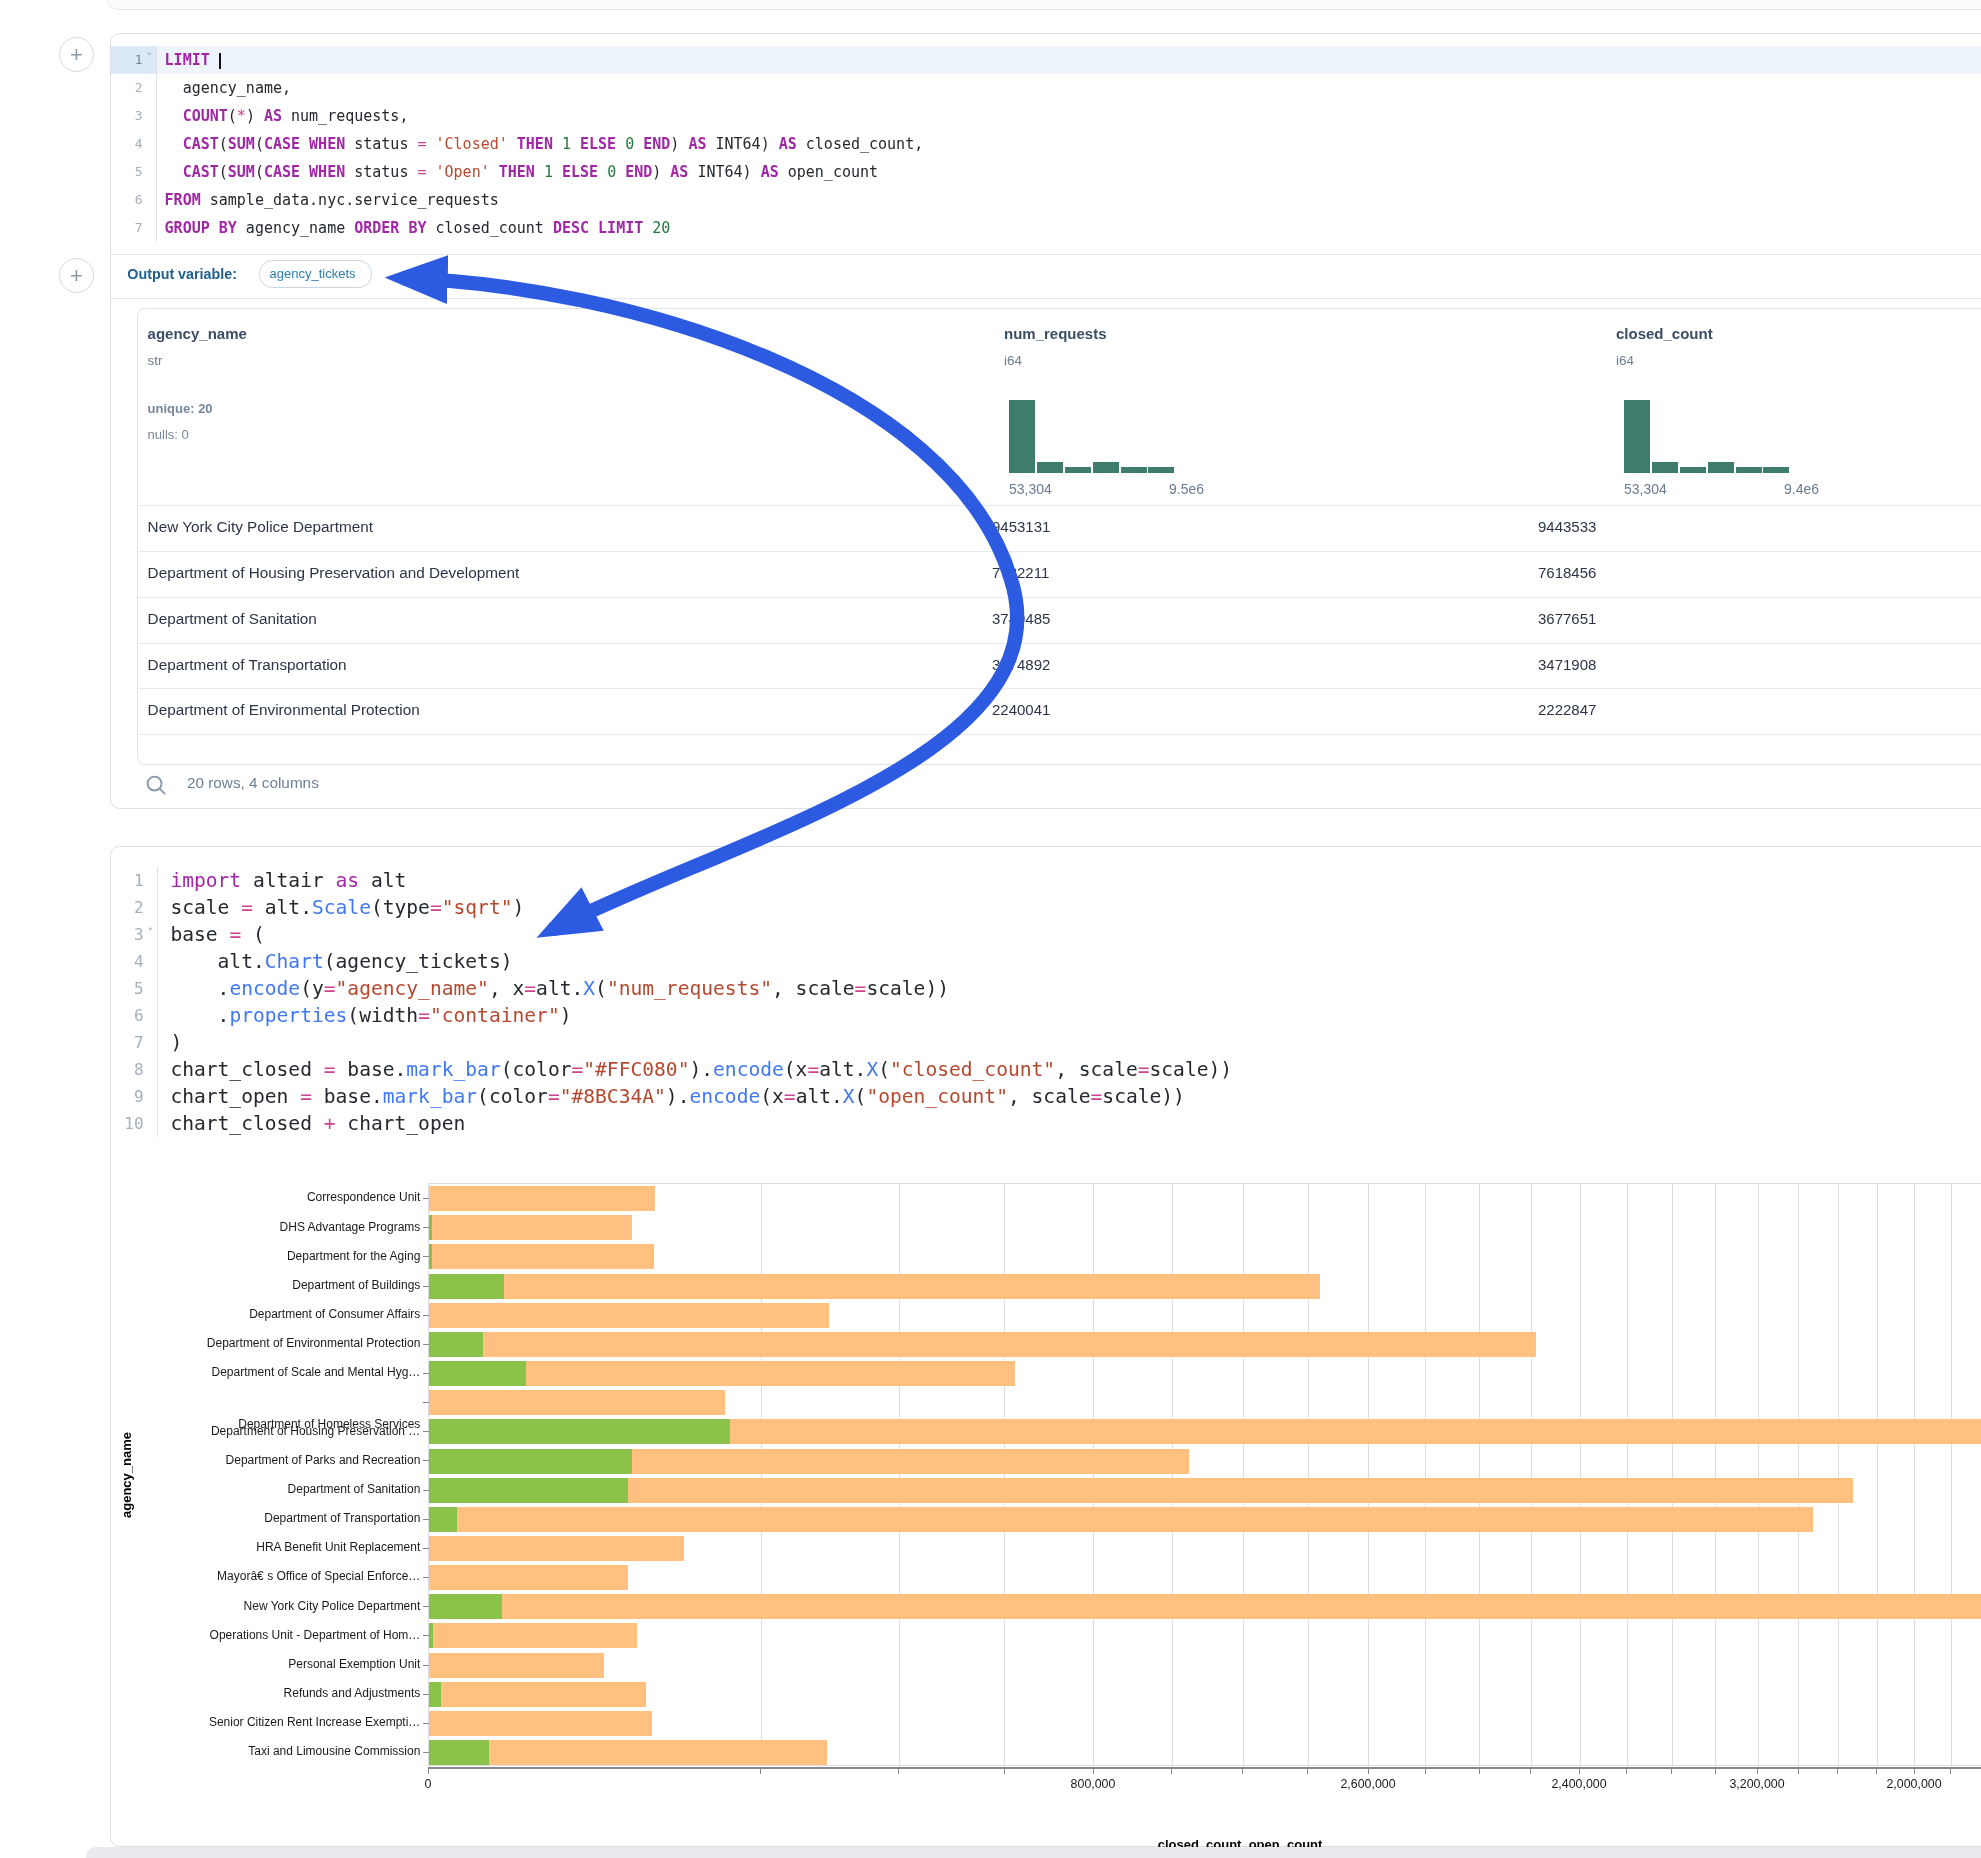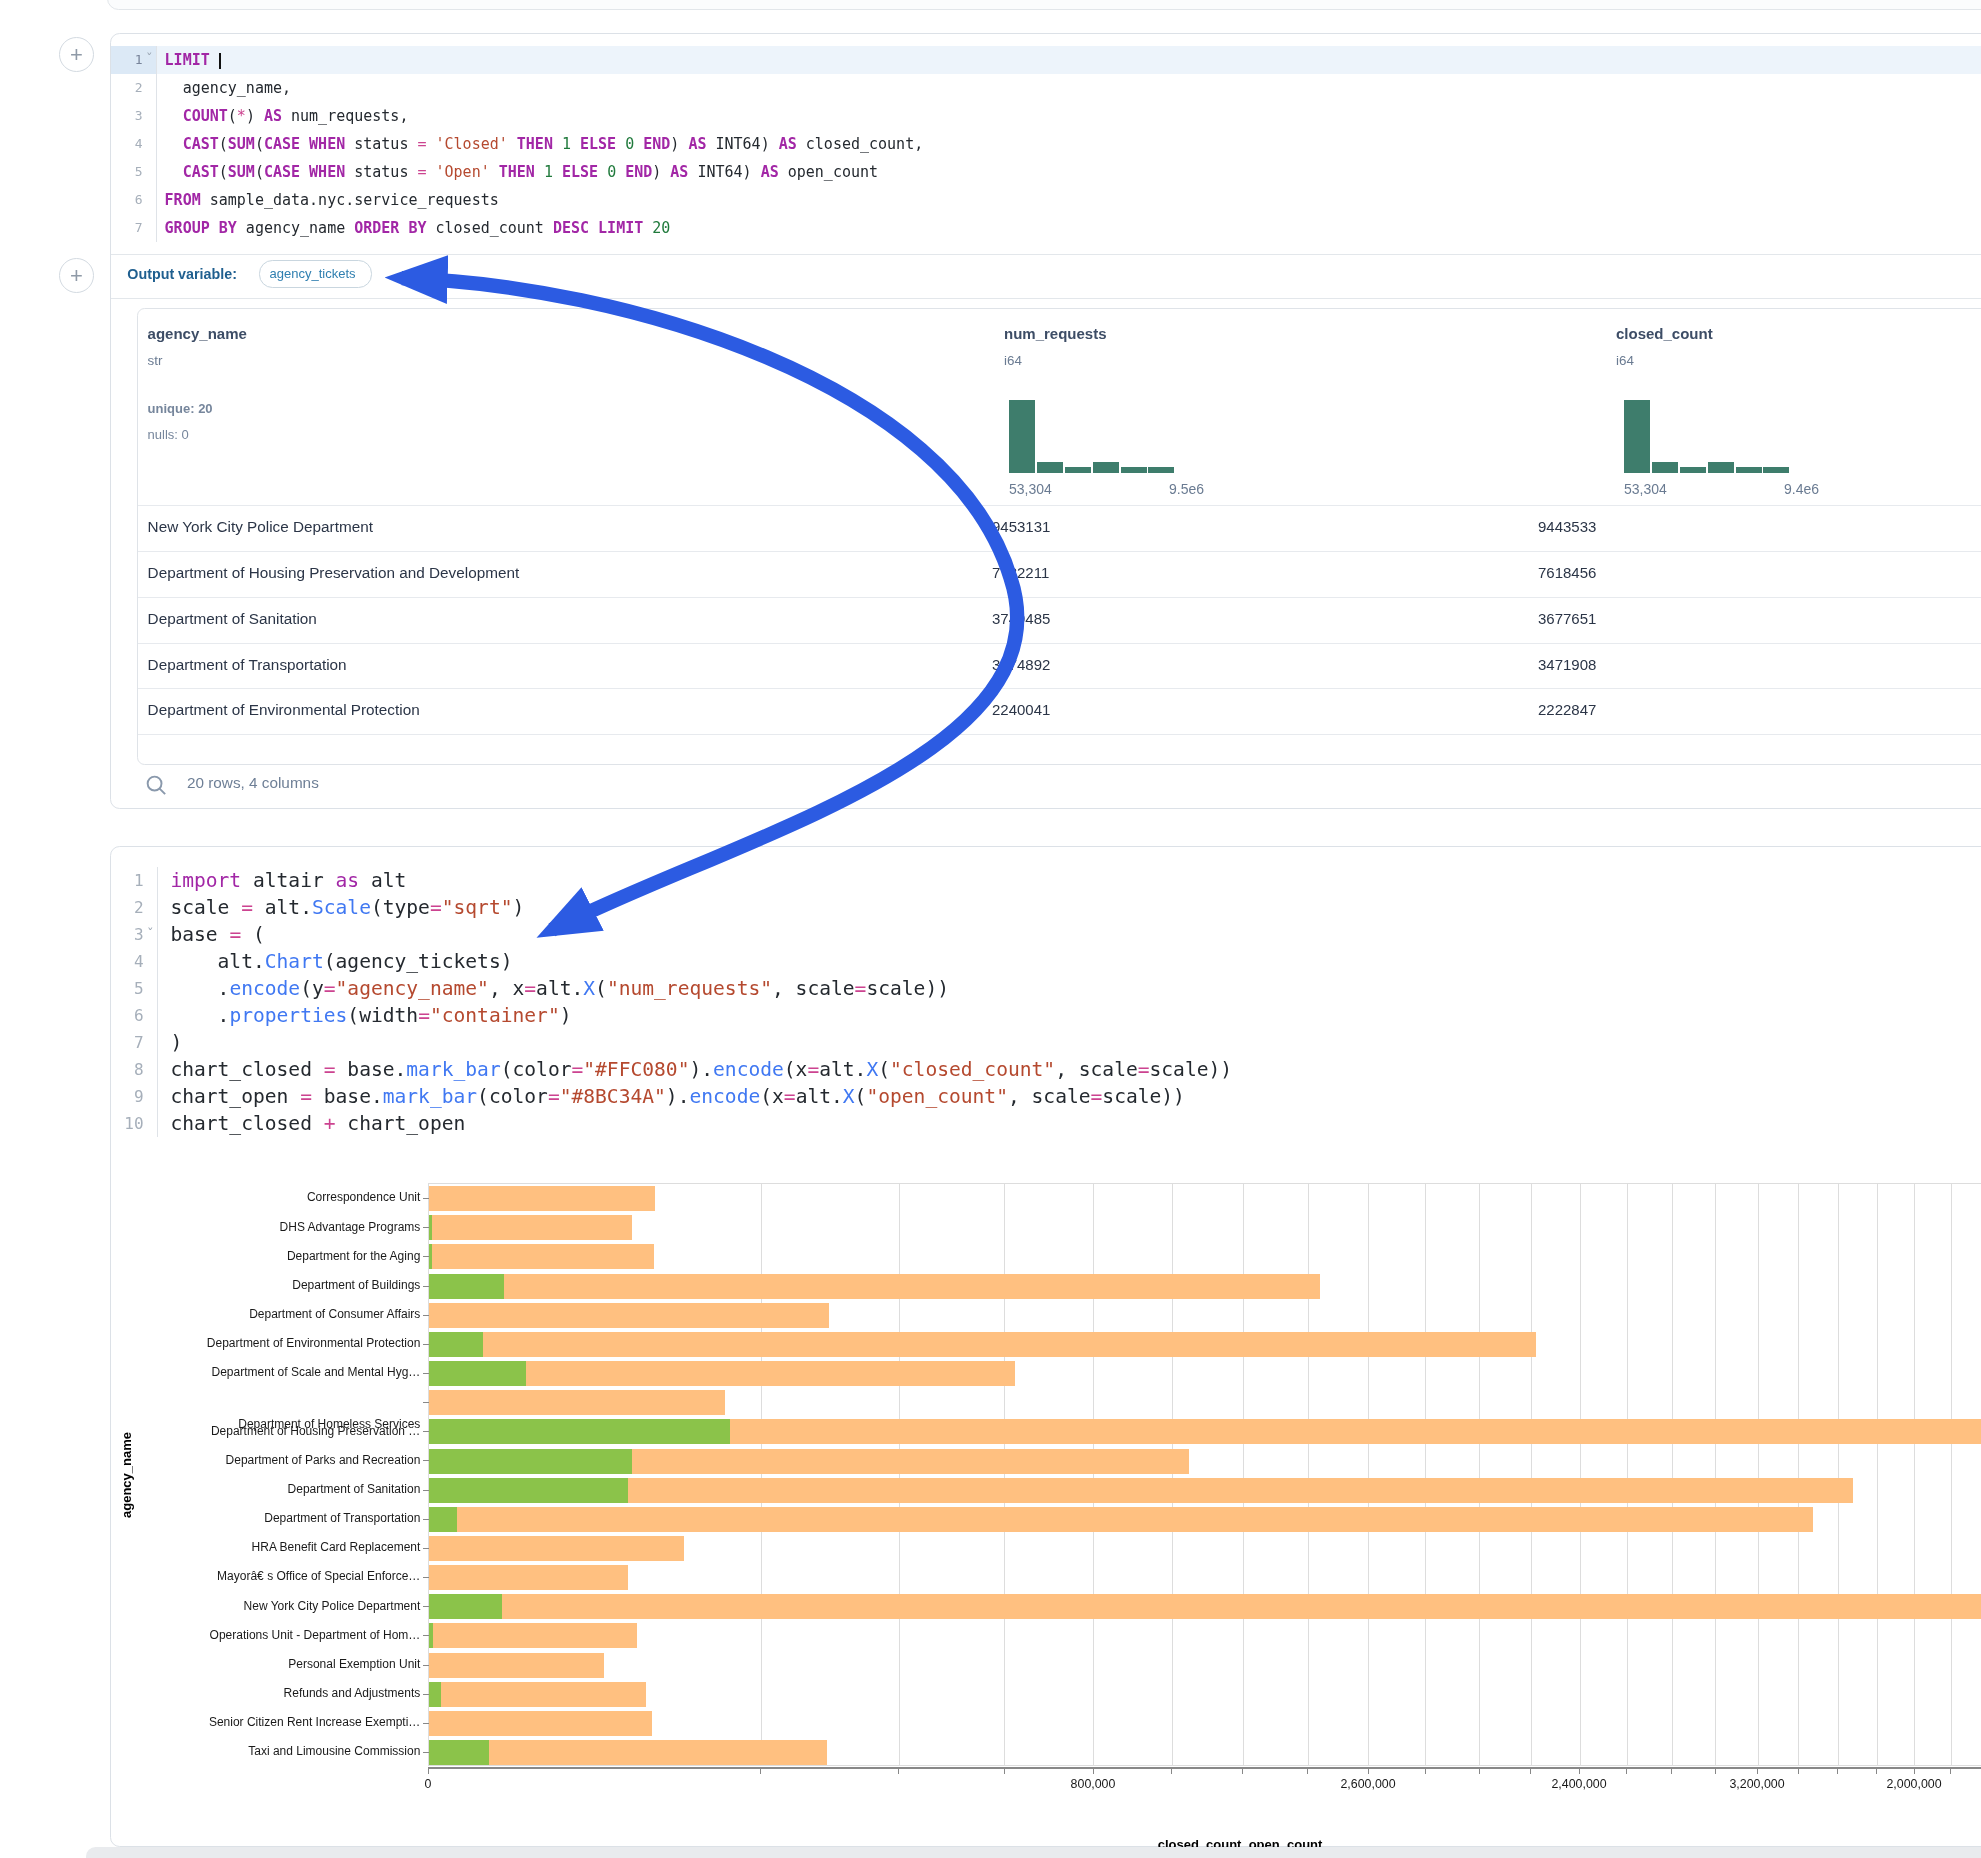--- a/index.html
+++ b/index.html
@@ -263,21 +263,21 @@
         <div class="ylab" style="left: -5.7px; top: 547px; margin-top: 23px;">Department of Homeless Services</div>
         <div class="ytick" style="left: 312px; top: 555px;"></div>
         <div class="ylab" style="left: -5.7px; top: 577px;">Department of Housing Preservation …</div>
         <div class="ytick" style="left: 312px; top: 584px;"></div>
         <div class="ylab" style="left: -5.7px; top: 606px;">Department of Parks and Recreation</div>
         <div class="ytick" style="left: 312px; top: 613px;"></div>
         <div class="ylab" style="left: -5.7px; top: 635px;">Department of Sanitation</div>
         <div class="ytick" style="left: 312px; top: 643px;"></div>
         <div class="ylab" style="left: -5.7px; top: 664px;">Department of Transportation</div>
         <div class="ytick" style="left: 312px; top: 672px;"></div>
-        <div class="ylab" style="left: -5.7px; top: 693px;">HRA Benefit Card Replacement</div>
+        <div class="ylab" style="left: -5.7px; top: 693px;">HRA Benefit Unit Replacement</div>
         <div class="ytick" style="left: 312px; top: 701px;"></div>
         <div class="ylab" style="left: -5.7px; top: 722px;">Mayorâ€ s Office of Special Enforce…</div>
         <div class="ytick" style="left: 312px; top: 730px;"></div>
         <div class="ylab" style="left: -5.7px; top: 752px;">New York City Police Department</div>
         <div class="ytick" style="left: 312px; top: 759px;"></div>
         <div class="ylab" style="left: -5.7px; top: 781px;">Operations Unit - Department of Hom…</div>
         <div class="ytick" style="left: 312px; top: 788px;"></div>
         <div class="ylab" style="left: -5.7px; top: 810px;">Personal Exemption Unit</div>
         <div class="ytick" style="left: 312px; top: 818px;"></div>
         <div class="ylab" style="left: -5.7px; top: 839px;">Refunds and Adjustments</div>

